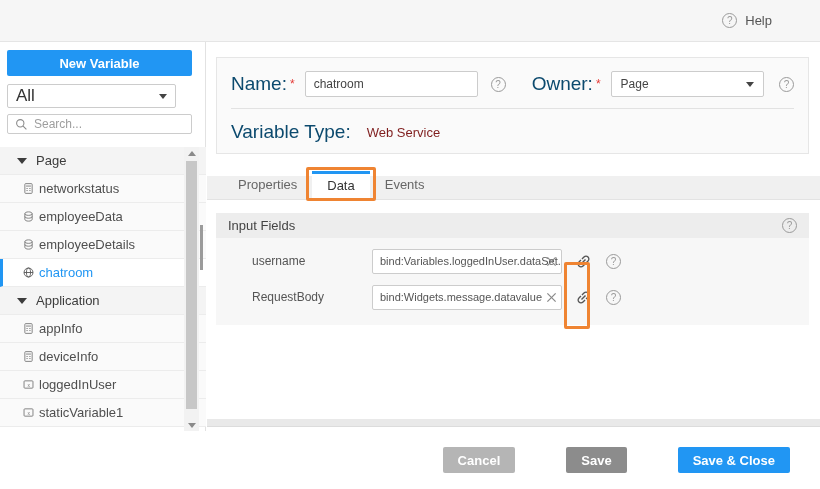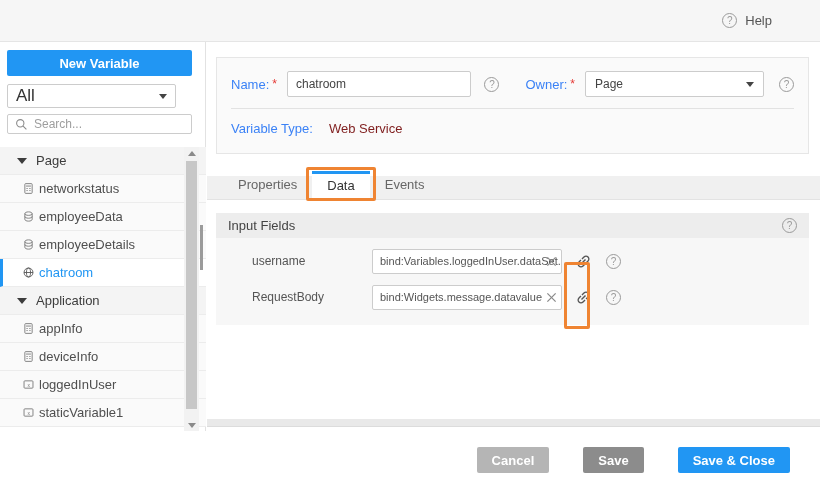--- a/index.html
+++ b/index.html
@@ -49,21 +49,21 @@
   .arr .t-up { width:0;height:0;border-left:4px solid transparent;border-right:4px solid transparent;border-bottom:5px solid #8a8a8a; }
   .arr .t-dn { width:0;height:0;border-left:4px solid transparent;border-right:4px solid transparent;border-top:5px solid #8a8a8a; }
   .thin-thumb { position:absolute; left:200px; top:183px; width:3px; height:45px; background:#9b9b9b; }
 
   
   .main { position:absolute; left:207px; top:42px; width:613px; height:447px; background:#fff; }
 
   .form-card { position:absolute; left:9px; top:15px; width:593px; height:97px; background:#fafafa;
                border:1px solid #e6e6e6; }
   .card-row1 { position:absolute; left:14px; top:13px; right:14px; display:flex; align-items:center; }
-  .flabel { font-size:13px; color:#3b82f6; white-space:nowrap; }
+  .flabel { font-size:19px; color:#0c4a6e; white-space:nowrap; }
   .req { color:#e53935; font-size:12px; margin-left:3px; }
   .txt-input { width:196px; height:26px; border:1px solid #ccc; border-radius:2px; background:#fff;
                font-size:12px; color:#444; padding:0 8px; margin-left:10px; font-family:"Liberation Sans",sans-serif; outline:none; }
   .sel { width:190px; height:26px; border:1px solid #ccc; border-radius:2px; background:#fff; display:flex;
          align-items:center; padding:0 9px; font-size:12px; color:#444; margin-left:10px; cursor:pointer; }
   .card-divider { position:absolute; left:14px; right:14px; top:50px; border-top:1px solid #e2e2e2; }
   .card-row2 { position:absolute; left:14px; top:63px; display:flex; align-items:center; }
   .vtype-val { margin-left:16px; font-size:13px; color:#7f1d1d; }
 
   
@@ -91,21 +91,21 @@
   .link-btn { margin-left:10px; width:22px; height:26px; display:flex; align-items:center; justify-content:center; cursor:pointer; }
   .link-btn svg { width:17px; height:17px; fill:#555; }
   .frow .qicon { margin-left:12px; cursor:pointer; }
   .annot.link-annot { left:348px; top:24px; width:26px; height:67px; }
 
   
   .hscroll { position:absolute; left:0; top:377px; width:613px; height:7px; background:#e9e9e9; }
   .content-end { position:absolute; left:0; top:384px; width:613px; border-top:1px solid #dcdcdc; }
 
   
-  .footer-btns { position:absolute; top:405px; right:30px; display:flex; gap:34px; }
+  .footer-btns { position:absolute; top:405px; right:30px; display:flex; gap:51px; }
   .fbtn { height:26px; padding:0 15px; border:none; border-radius:2px; color:#fff; font-size:13px;
           font-weight:bold; font-family:"Liberation Sans",sans-serif; cursor:pointer; }
   .fbtn.cancel { background:#b5b5b5; }
   .fbtn.save { background:#8c8c8c; }
   .fbtn.saveclose { background:#2196f3; }
 </style>
 </head>
 <body>
 
 <div class="window">

